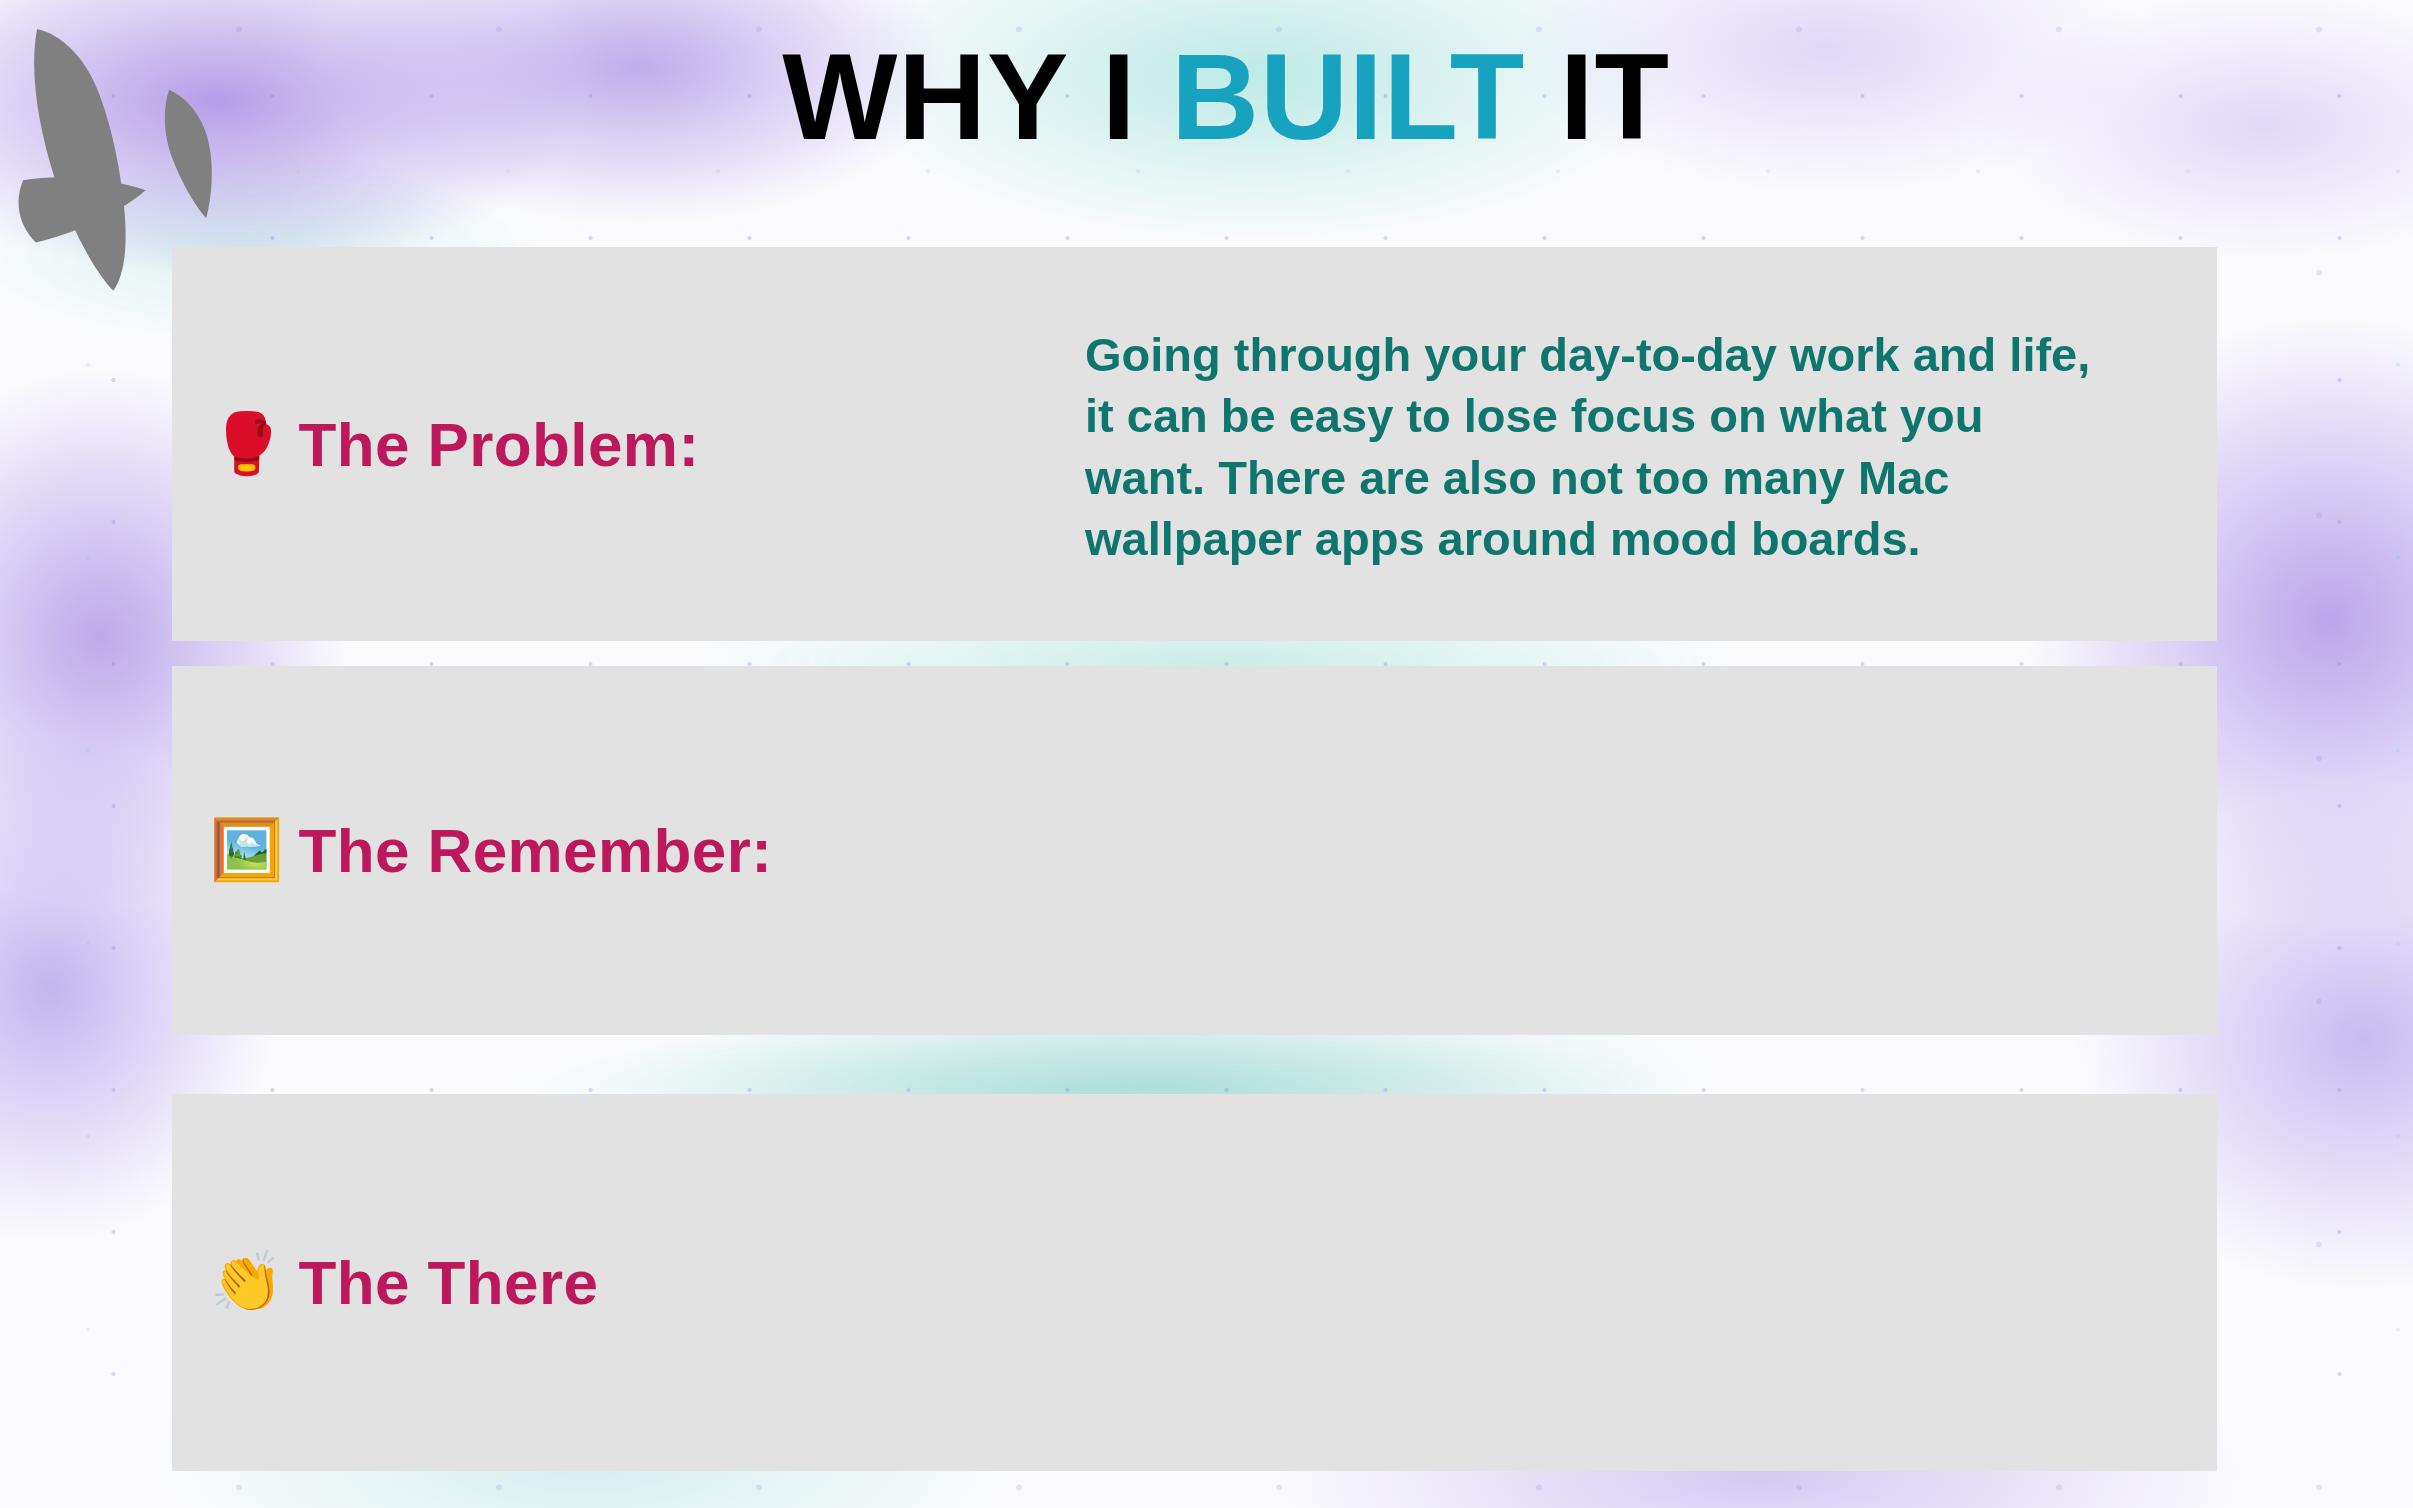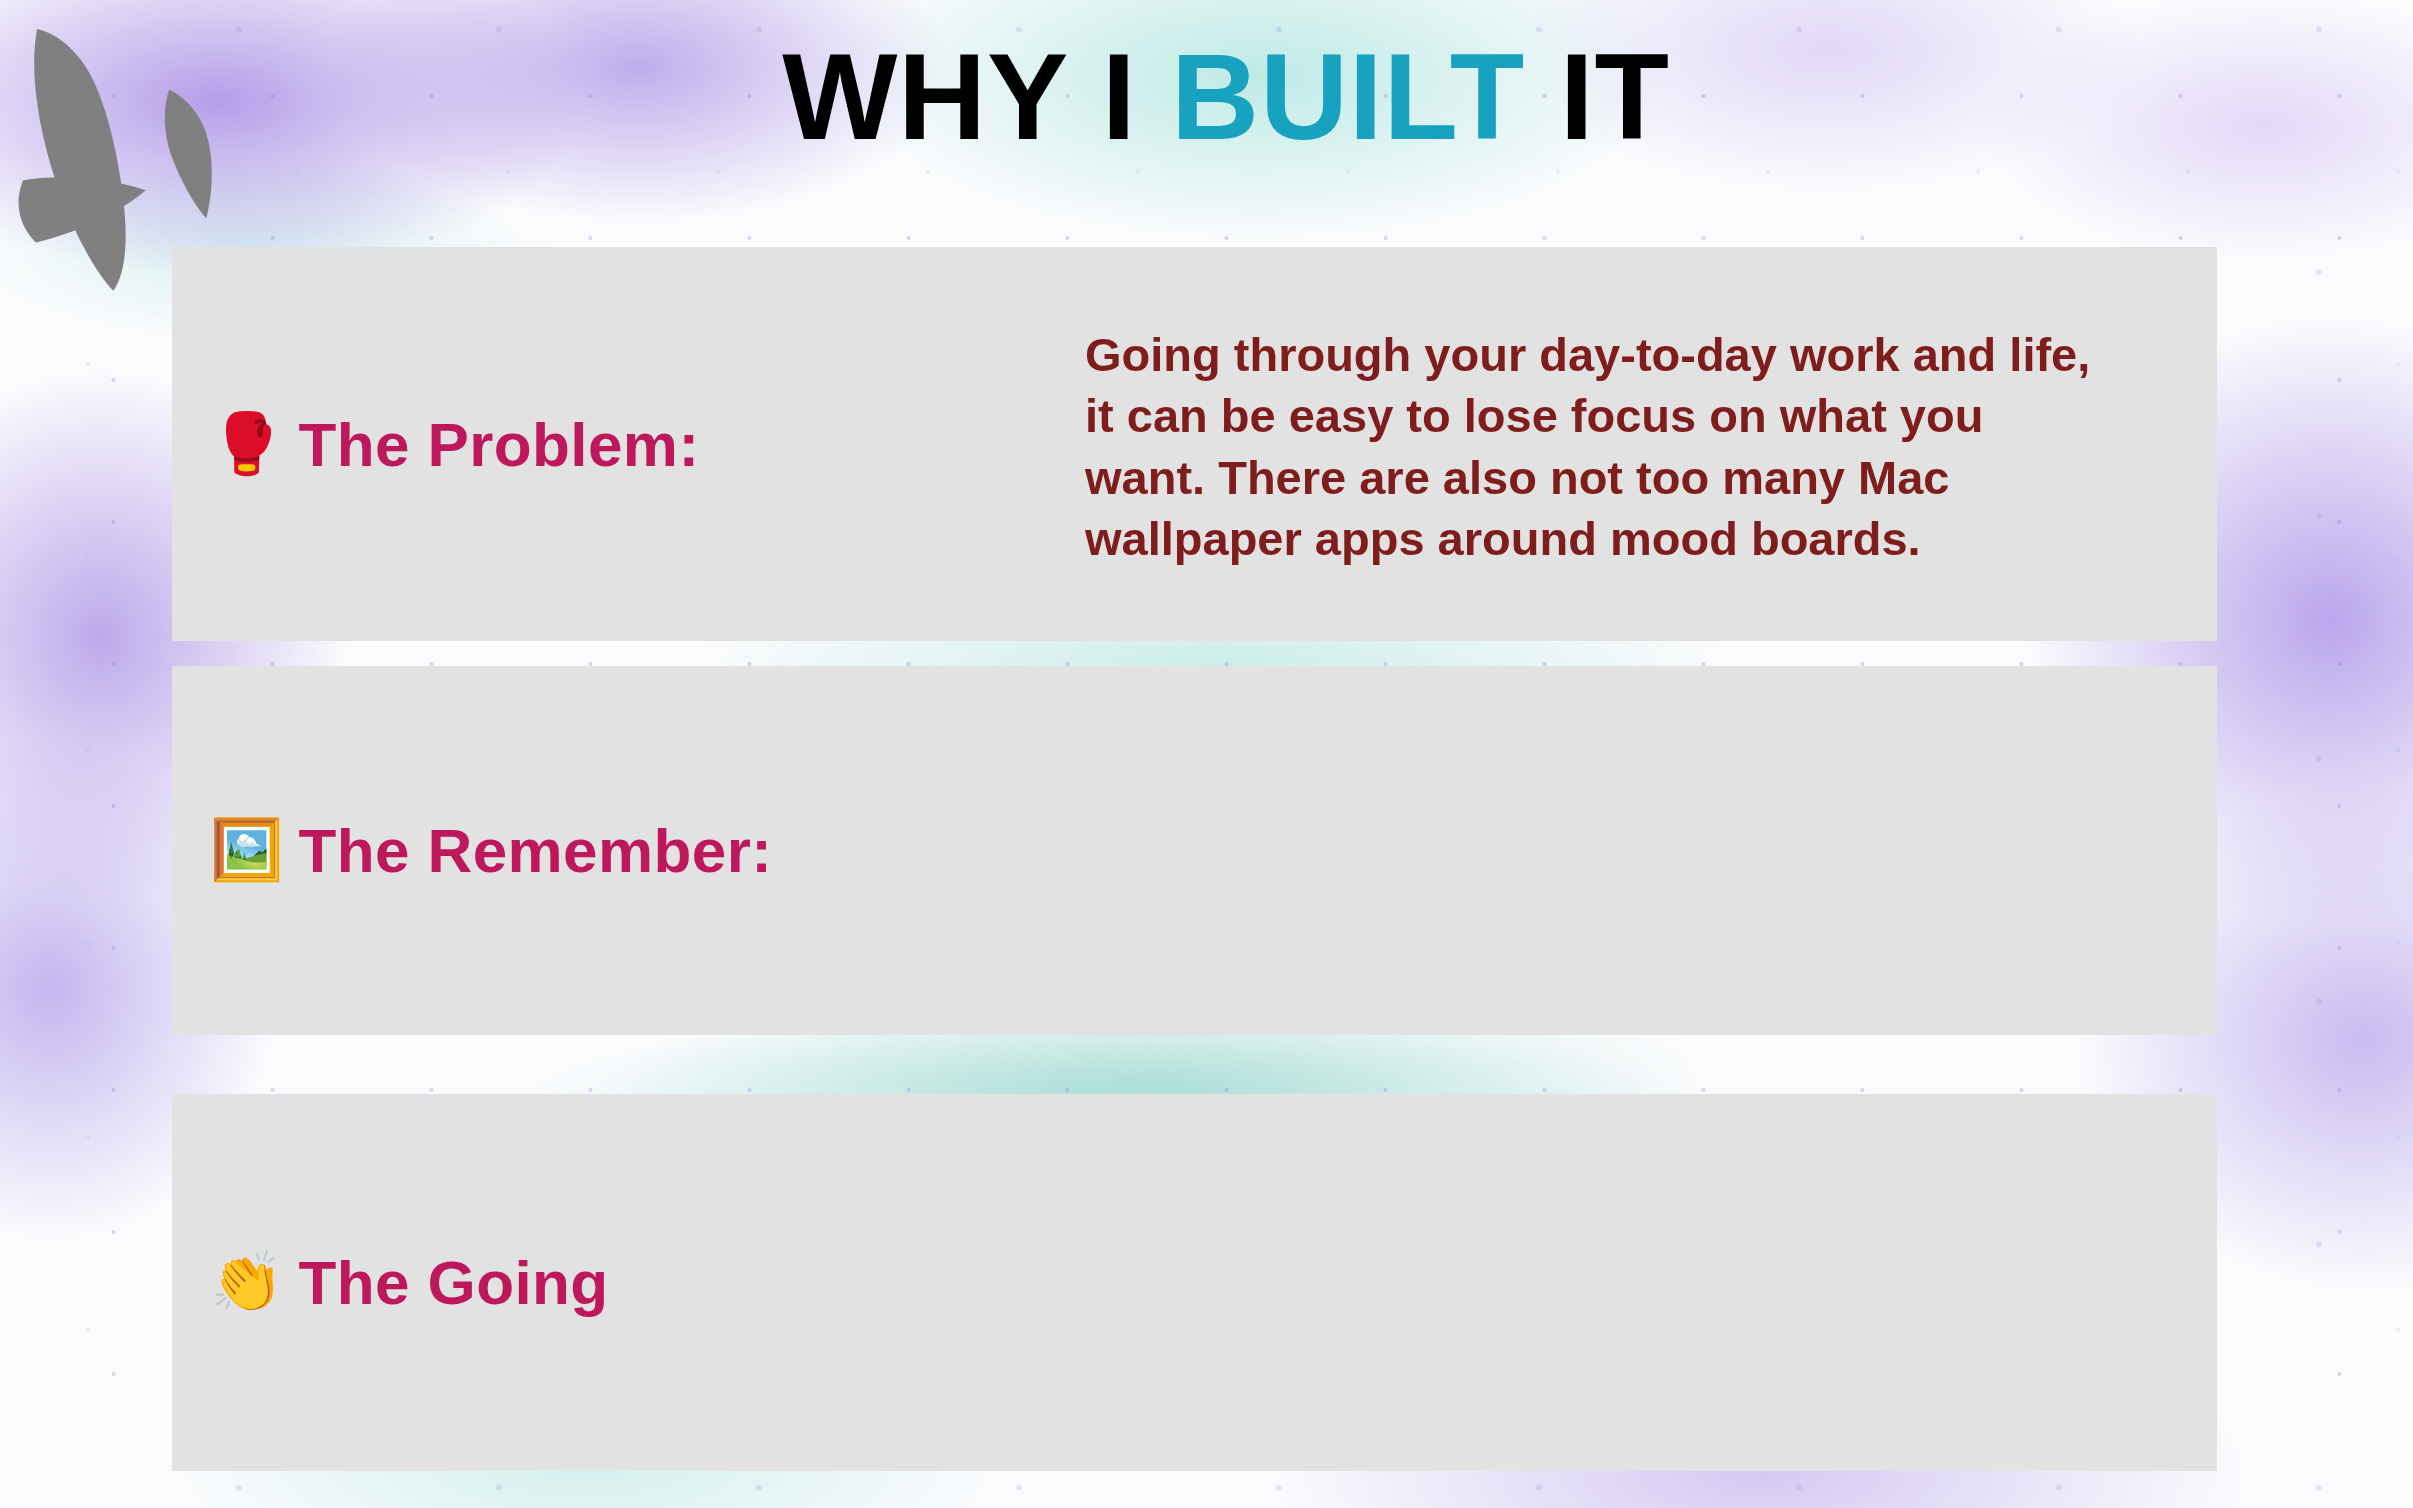--- a/index.html
+++ b/index.html
@@ -134,21 +134,21 @@
     letter-spacing: 0.4px;
     white-space: nowrap;
   }
 
   .row-body {
     flex: 1 1 auto;
     padding-right: 103px;
     font-size: 47px;
     line-height: 1.30;
     font-weight: 700;
-    color: #7f1d1d;
+    color: #0f766e;
   }
 
   .row-1 .row-body { padding-top: 5px; }
 </style>
 </head>
 <body>
 
 <div id="slide">
 
   <div class="bg-layer wash-a"></div>
@@ -179,18 +179,18 @@
   <div class="row row-2">
     <div class="row-label">
       <span class="row-emoji">🖼️</span>
       <span class="row-title">The Remember:</span>
     </div>
   </div>
 
   <div class="row row-3">
     <div class="row-label">
       <span class="row-emoji">👏</span>
-      <span class="row-title">The Going</span>
+      <span class="row-title">The There</span>
     </div>
   </div>
 
 </div>
 
 
 </body></html>

